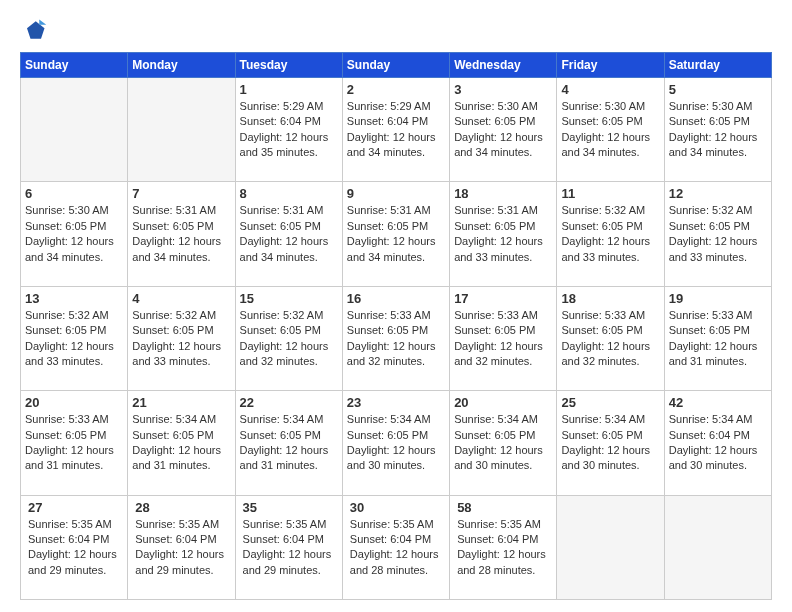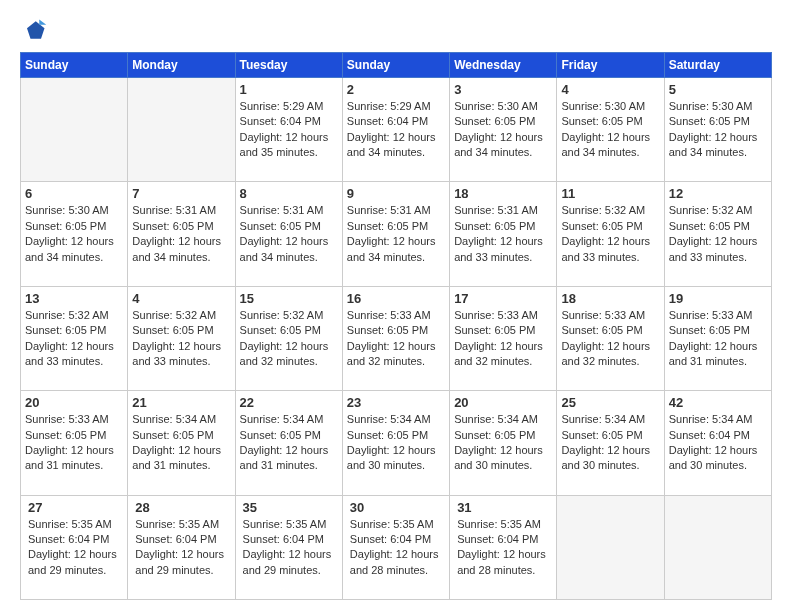--- a/index.html
+++ b/index.html
@@ -259,21 +259,21 @@
           </td>
           <td>
             <span class="day-number">35</span>
             <div class="day-info">Sunrise: 5:35 AM<br>Sunset: 6:04 PM<br>Daylight: 12 hours and 29 minutes.</div>
           </td>
           <td>
             <span class="day-number">30</span>
             <div class="day-info">Sunrise: 5:35 AM<br>Sunset: 6:04 PM<br>Daylight: 12 hours and 28 minutes.</div>
           </td>
           <td>
-            <span class="day-number">31</span>
+            <span class="day-number">58</span>
             <div class="day-info">Sunrise: 5:35 AM<br>Sunset: 6:04 PM<br>Daylight: 12 hours and 28 minutes.</div>
           </td>
           <td class="empty"></td>
           <td class="empty"></td>
         </tr>
       </tbody>
   </table>
 </div>
 
 </body></html>

